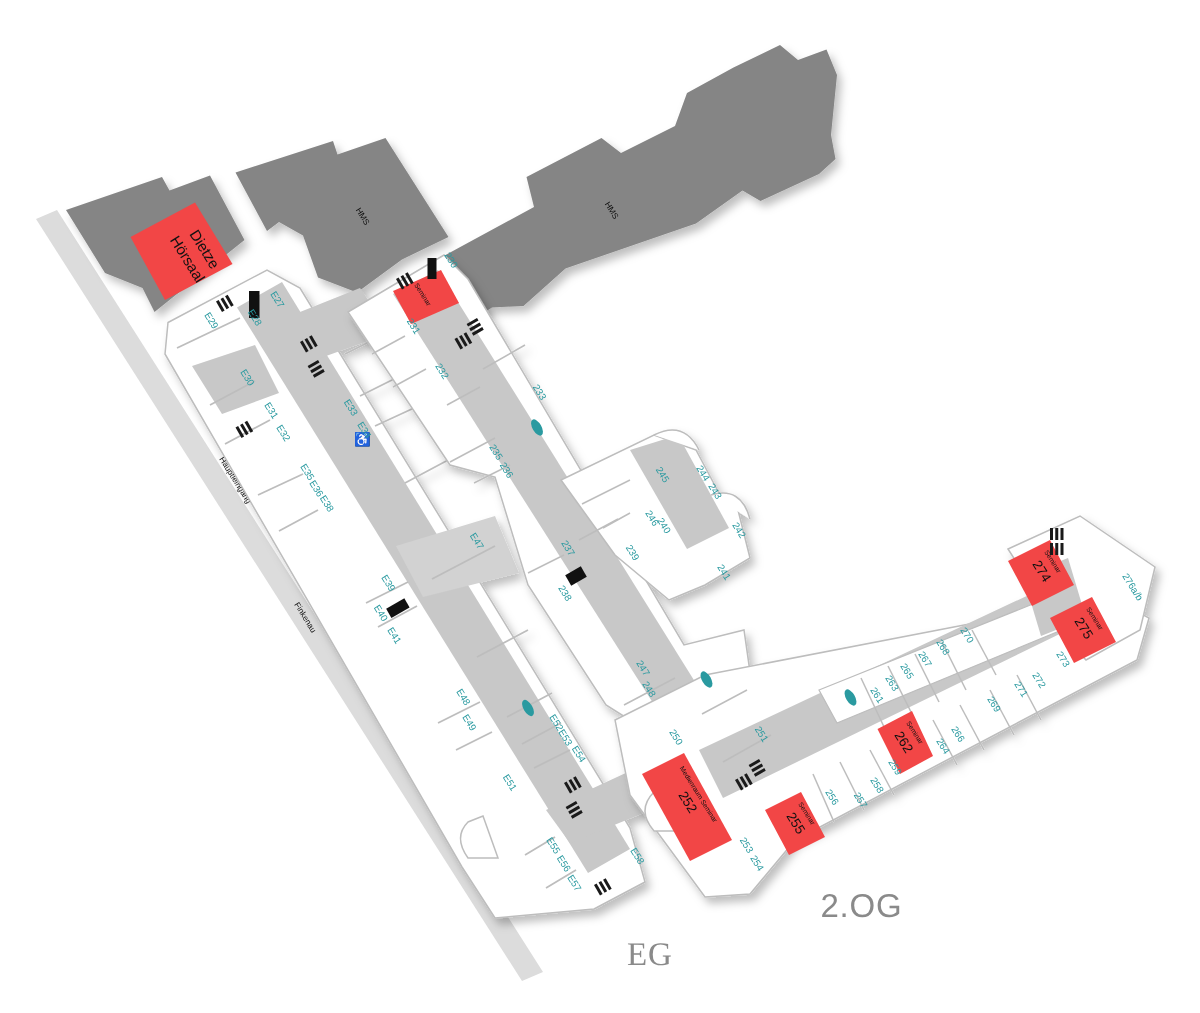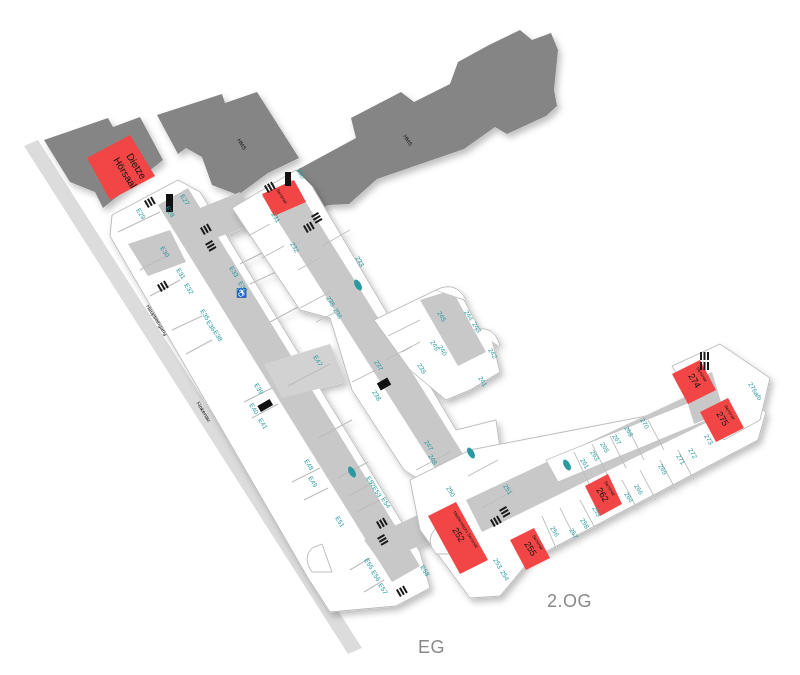--- a/index.html
+++ b/index.html
@@ -1,18 +1,18 @@
 <!DOCTYPE html>
 <html><head>
 <meta charset="utf-8">
 <style>
   html, body { margin:0; padding:0; background:#ffffff; }
   body { width:800px; height:675px; position:relative; overflow:hidden; font-family:"Liberation Sans", sans-serif; }
   #map { position:absolute; left:0; top:0; width:800px; height:675px; }
-  .floor-label { position:absolute; font-family:"Liberation Sans", sans-serif; font-size:18px; color:#8a8a8a; letter-spacing:0.5px; }
+  .floor-label { position:absolute; font-family:"Liberation Sans", sans-serif; font-size:22px; color:#8a8a8a; letter-spacing:0.5px; }
   svg text { font-family:"Liberation Sans", sans-serif; }
   .rl { fill:#2a9aa0; font-size:6.5px; }
   .lbl { fill:#111; font-size:5.5px; }
 </style>
 </head>
 <body>
 
 <svg id="map" viewBox="0 0 800 675" xmlns="http://www.w3.org/2000/svg">
   <defs>
     <filter id="sh" x="-10%" y="-10%" width="130%" height="130%">
@@ -290,13 +290,13 @@
     <text class="rl" transform="translate(658,466) rotate(58)">269</text>
     <text class="rl" transform="translate(640,420) rotate(58)">270</text>
     <text class="rl" transform="translate(676,456) rotate(58)">271</text>
     <text class="rl" transform="translate(688,450) rotate(58)">272</text>
     <text class="rl" transform="translate(704,436) rotate(58)">273</text>
     <text class="rl" transform="translate(748,384) rotate(58)">276a/b</text>
   </g>
 </svg>
 
 <div class="floor-label" style="left:547px; top:591px;">2.OG</div>
-<div class="floor-label" style="left:418px; top:637px;">EG</div>
+<div class="floor-label" style="left:418px; top:623px;font-family:Liberation Serif, serif;">EG</div>
 
 </body></html>

